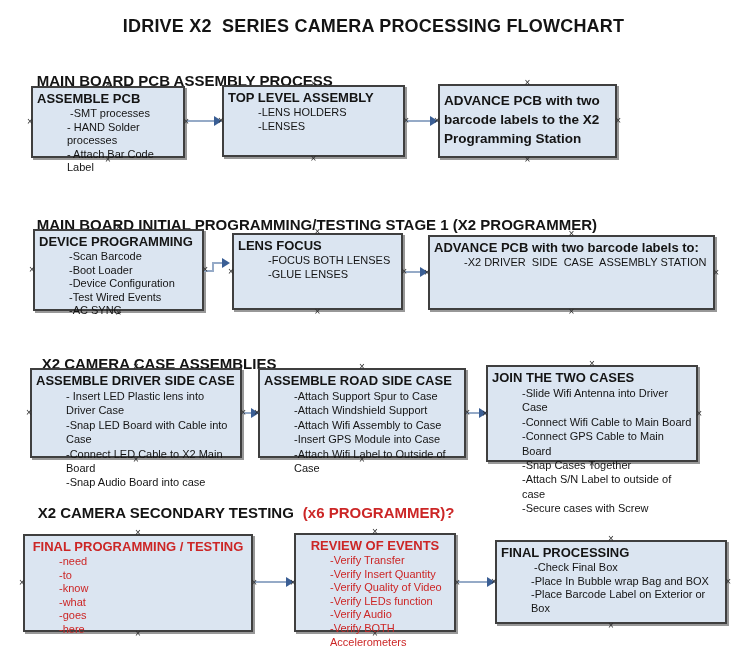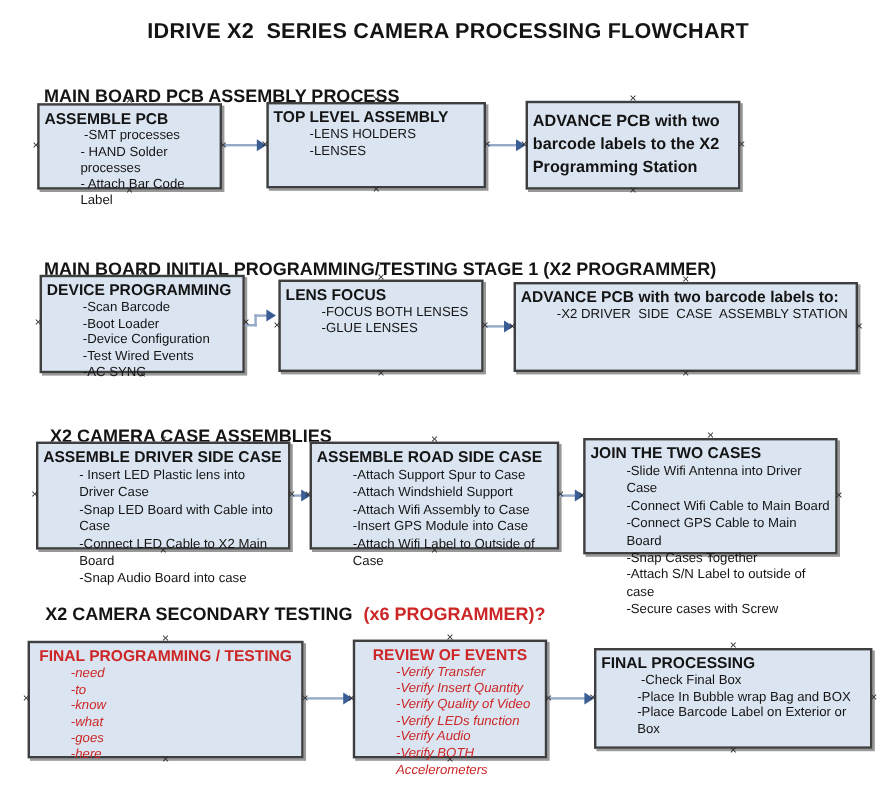--- a/index.html
+++ b/index.html
@@ -29,21 +29,21 @@
     border:2px solid var(--box-border);
     box-shadow:2px 2px 0 var(--box-shadow);
     box-sizing:border-box;padding:2px 4px;overflow:visible;
   }
   .box-title{font-size:13px;font-weight:bold;line-height:17px;white-space:pre-wrap;}
   .big-bold .box-title{font-size:13.5px;line-height:19px;padding-top:3px;}
   .box-items{margin:0;padding:0 0 0 1px;list-style:none;}
   .box-items li{font-size:11px;line-height:13.6px;white-space:pre-wrap;margin-left:29px;}
   .roomy .box-items li{line-height:14.4px;}
   .red-box .box-title{color:var(--accent-red);text-align:center;}
-  .red-box .box-items li{color:var(--accent-red);font-style:italic;}
+  .red-box .box-items li{color:var(--accent-red);}
 
   .anchor{
     position:absolute;font-size:10px;line-height:8px;color:#2b2b2b;z-index:3;
     font-weight:400;pointer-events:none;
   }
   .anchor.top{top:-7px;left:50%;transform:translateX(-50%);}
   .anchor.bottom{bottom:-8px;left:50%;transform:translateX(-50%);}
   .anchor.left{left:-6px;top:50%;transform:translateY(-50%);}
   .anchor.right{right:-6px;top:50%;transform:translateY(-50%);}
 

